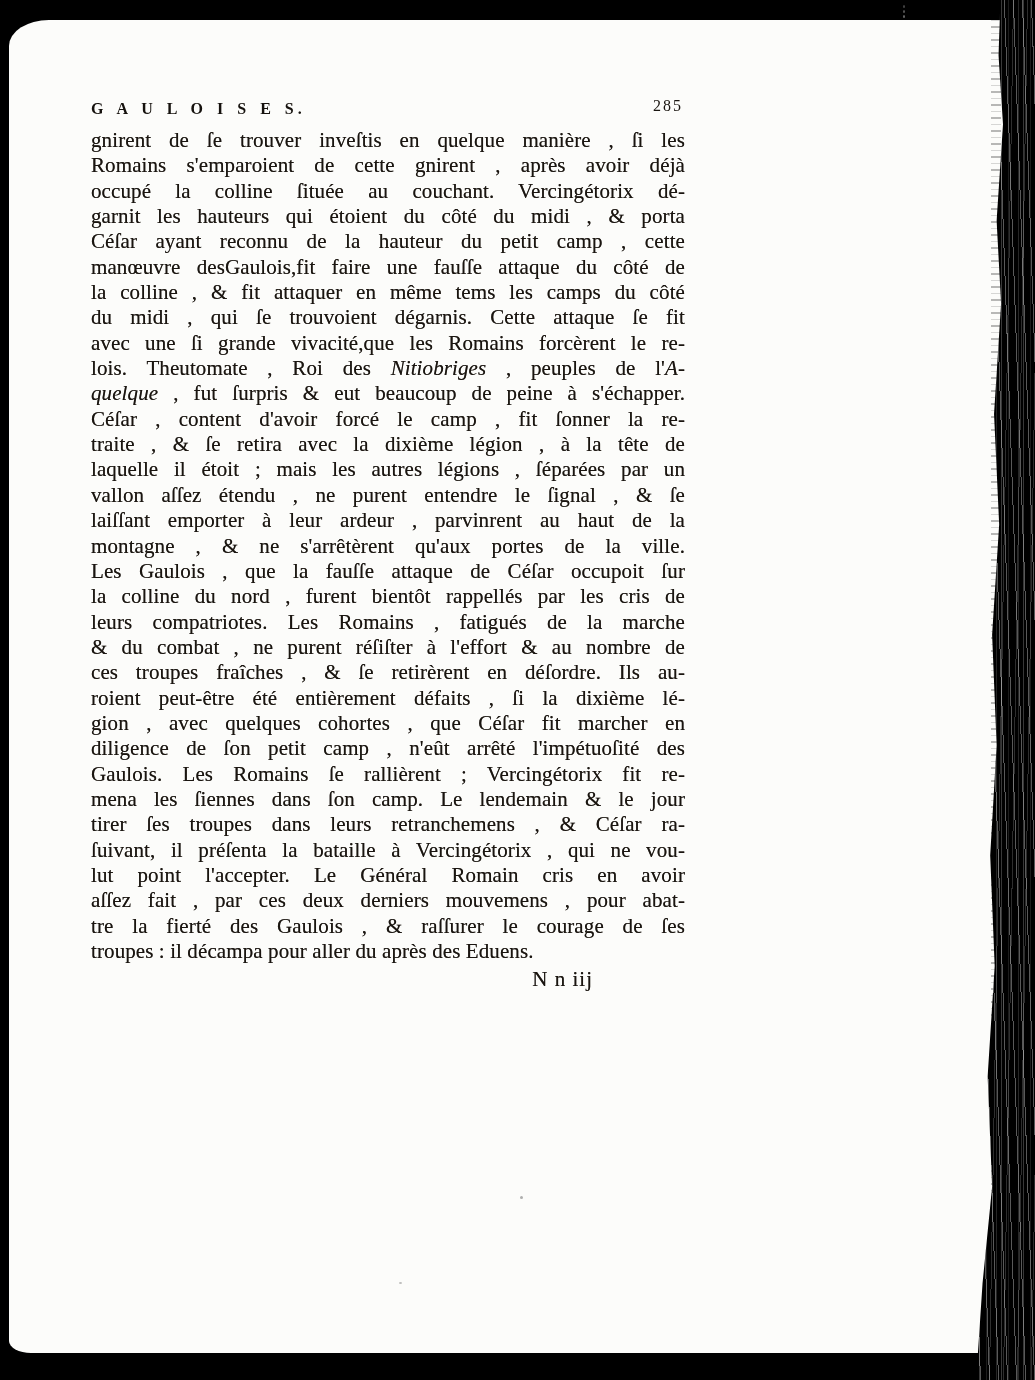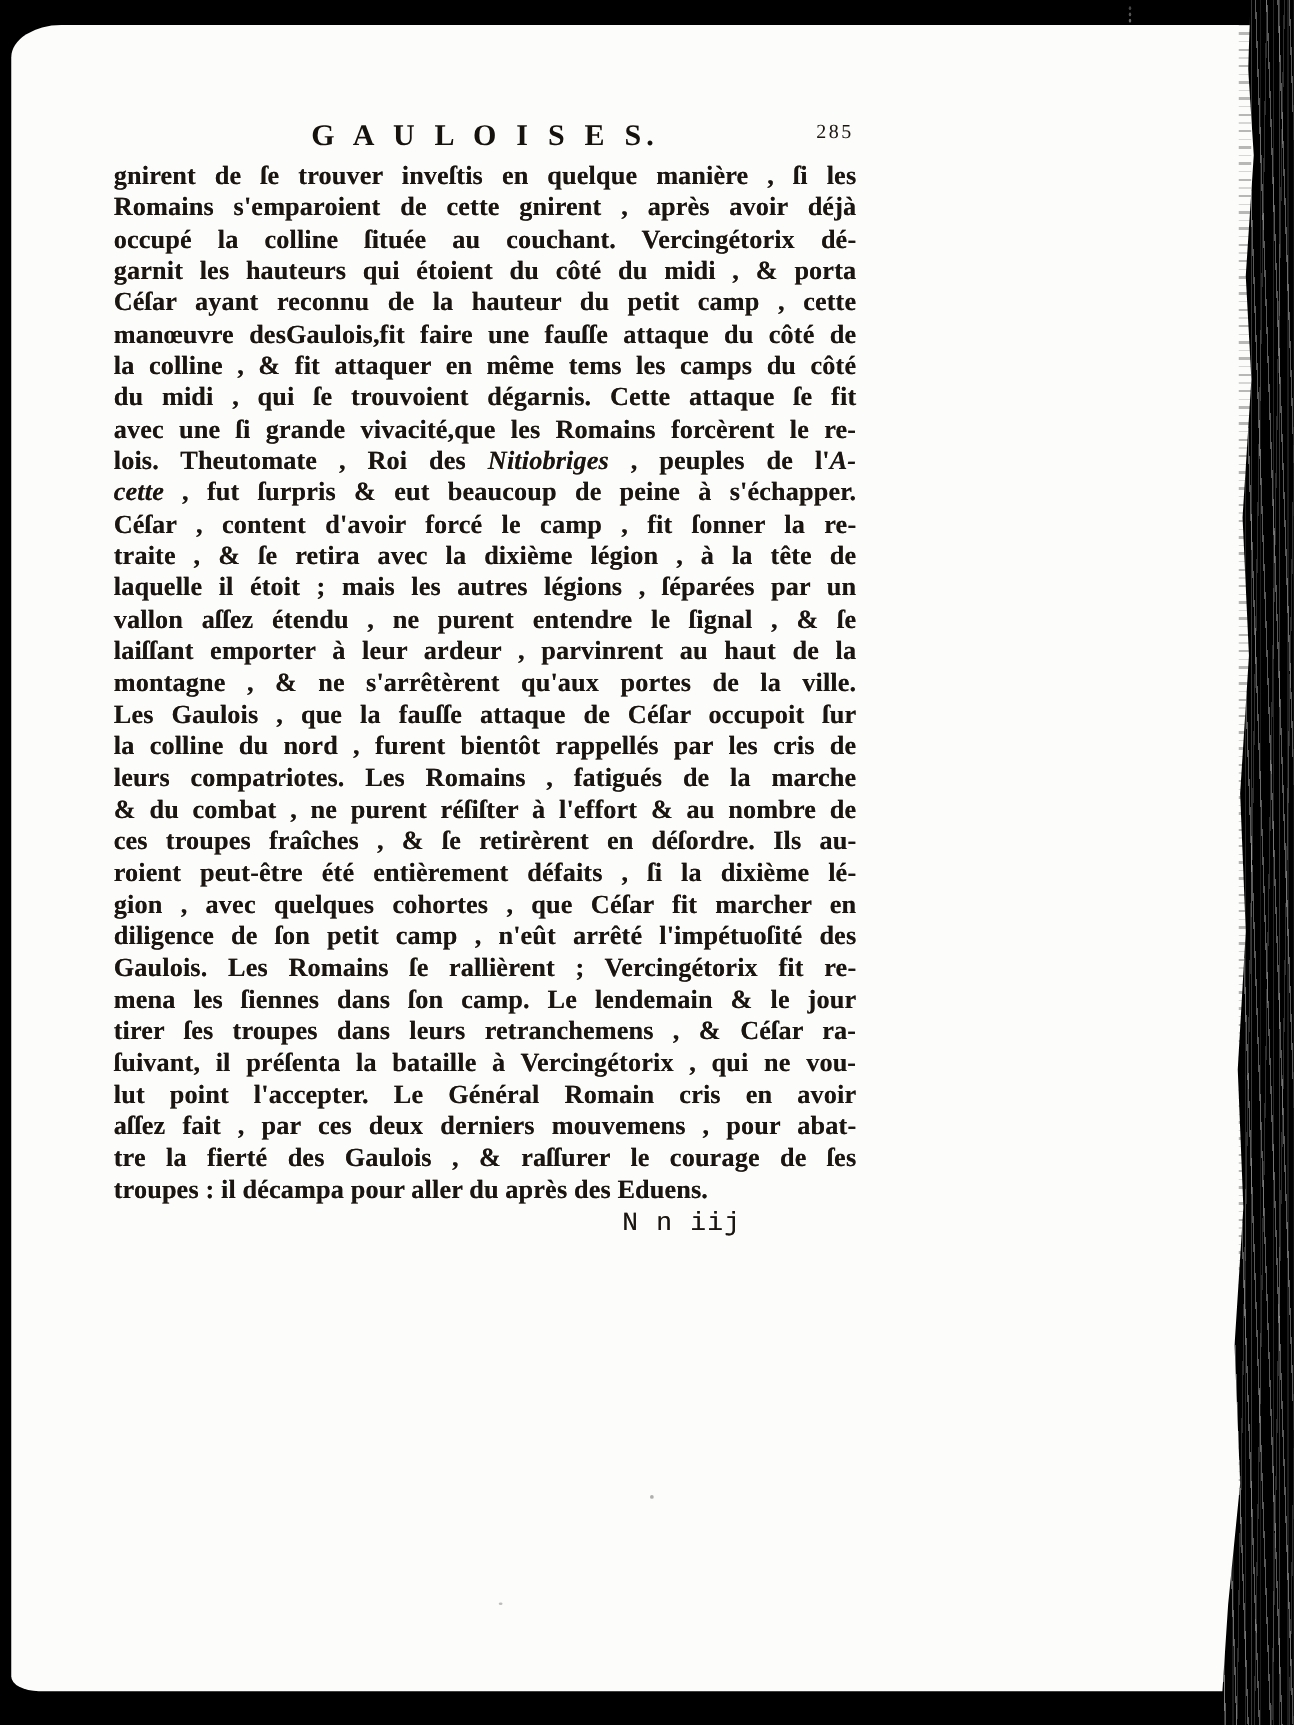--- a/index.html
+++ b/index.html
@@ -32,53 +32,51 @@
     position:absolute;top:0;right:34px;bottom:0;width:10px;
     background:repeating-linear-gradient(180deg, rgba(0,0,0,.55) 0 2px, rgba(0,0,0,0) 2px 7px, rgba(0,0,0,.3) 7px 8px, rgba(0,0,0,0) 8px 13px);
     opacity:.5;
   }
   .text-block{
     position:absolute;left:91px;top:96px;width:594px;
     color:#1a1510;
   }
   .header-row{position:relative;height:32px;}
   .header-title{
-    text-align:center;
-    font-size:24px;line-height:26px;
+    font-size:16px;line-height:26px;
     letter-spacing:4px;
     word-spacing:2px;
     font-weight:bold;
     color:#15110d;
   }
   .page-number{
     position:absolute;right:2px;top:1px;
     font-size:16px;letter-spacing:2px;
     font-weight:normal;
   }
-  .body-text{margin-top:0;font-weight:bold;}
+  .body-text{margin-top:0;}
   .line{
     height:25.35px;line-height:25.35px;
     font-size:21px;
     text-align:justify;
     text-align-last:justify;
     -moz-text-align-last:justify;
     white-space:normal;
     letter-spacing:0.1px;
     text-shadow:0 0 0.5px rgba(26,21,16,0.65);
   }
   .line.no-justify{text-align-last:left;-moz-text-align-last:left;}
   .it{font-style:italic;}
   .signature{
     margin-top:3px;
     font-size:21px;line-height:25px;
     text-align:right;
     padding-right:92px;
     letter-spacing:1px;
     text-shadow:0 0 0.5px rgba(26,21,16,0.65);
-    font-family:Liberation Mono, monospace;
   }
   
   .speck{position:absolute;background:#6f6f6f;border-radius:50%;}
   .speck.s1{left:903px;top:5px;width:2px;height:3px;background:#444;box-shadow:0 5px 0 #555,0 10px 0 #666;}
   .speck.s2{left:520px;top:1196px;width:3px;height:3px;opacity:.55;}
   .speck.s3{left:399px;top:1282px;width:3px;height:2px;opacity:.45;}
 </style>
 </head>
 <body>
 
@@ -94,21 +92,21 @@
         <div class="line"><span>gnirent de ſe trouver inveſtis en quelque manière , ſi les</span></div>
         <div class="line"><span>Romains s'emparoient de cette gnirent , après avoir déjà</span></div>
         <div class="line"><span>occupé la colline ſituée au couchant. Vercingétorix dé-</span></div>
         <div class="line"><span>garnit les hauteurs qui étoient du côté du midi , &amp; porta</span></div>
         <div class="line"><span>Céſar ayant reconnu de la hauteur du petit camp , cette</span></div>
         <div class="line"><span>manœuvre desGaulois,fit faire une fauſſe attaque du côté de</span></div>
         <div class="line"><span>la colline , &amp; fit attaquer en même tems les camps du côté</span></div>
         <div class="line"><span>du midi , qui ſe trouvoient dégarnis. Cette attaque ſe fit</span></div>
         <div class="line"><span>avec une ſi grande vivacité,que les Romains forcèrent le re-</span></div>
         <div class="line"><span>lois. Theutomate , Roi des </span><span class="it">Nitiobriges</span><span> , peuples de l'</span><span class="it">A-</span></div>
-        <div class="line"><span class="it">cette</span><span> , fut ſurpris &amp; eut beaucoup de peine à s'échapper.</span></div>
+        <div class="line"><span class="it">quelque</span><span> , fut ſurpris &amp; eut beaucoup de peine à s'échapper.</span></div>
         <div class="line"><span>Céſar , content d'avoir forcé le camp , fit ſonner la re-</span></div>
         <div class="line"><span>traite , &amp; ſe retira avec la dixième légion , à la tête de</span></div>
         <div class="line"><span>laquelle il étoit ; mais les autres légions , ſéparées par un</span></div>
         <div class="line"><span>vallon aſſez étendu , ne purent entendre le ſignal , &amp; ſe</span></div>
         <div class="line"><span>laiſſant emporter à leur ardeur , parvinrent au haut de la</span></div>
         <div class="line"><span>montagne , &amp; ne s'arrêtèrent qu'aux portes de la ville.</span></div>
         <div class="line"><span>Les Gaulois , que la fauſſe attaque de Céſar occupoit ſur</span></div>
         <div class="line"><span>la colline du nord , furent bientôt rappellés par les cris de</span></div>
         <div class="line"><span>leurs compatriotes. Les Romains , fatigués de la marche</span></div>
         <div class="line"><span>&amp; du combat , ne purent réſiſter à l'effort &amp; au nombre de</span></div>

